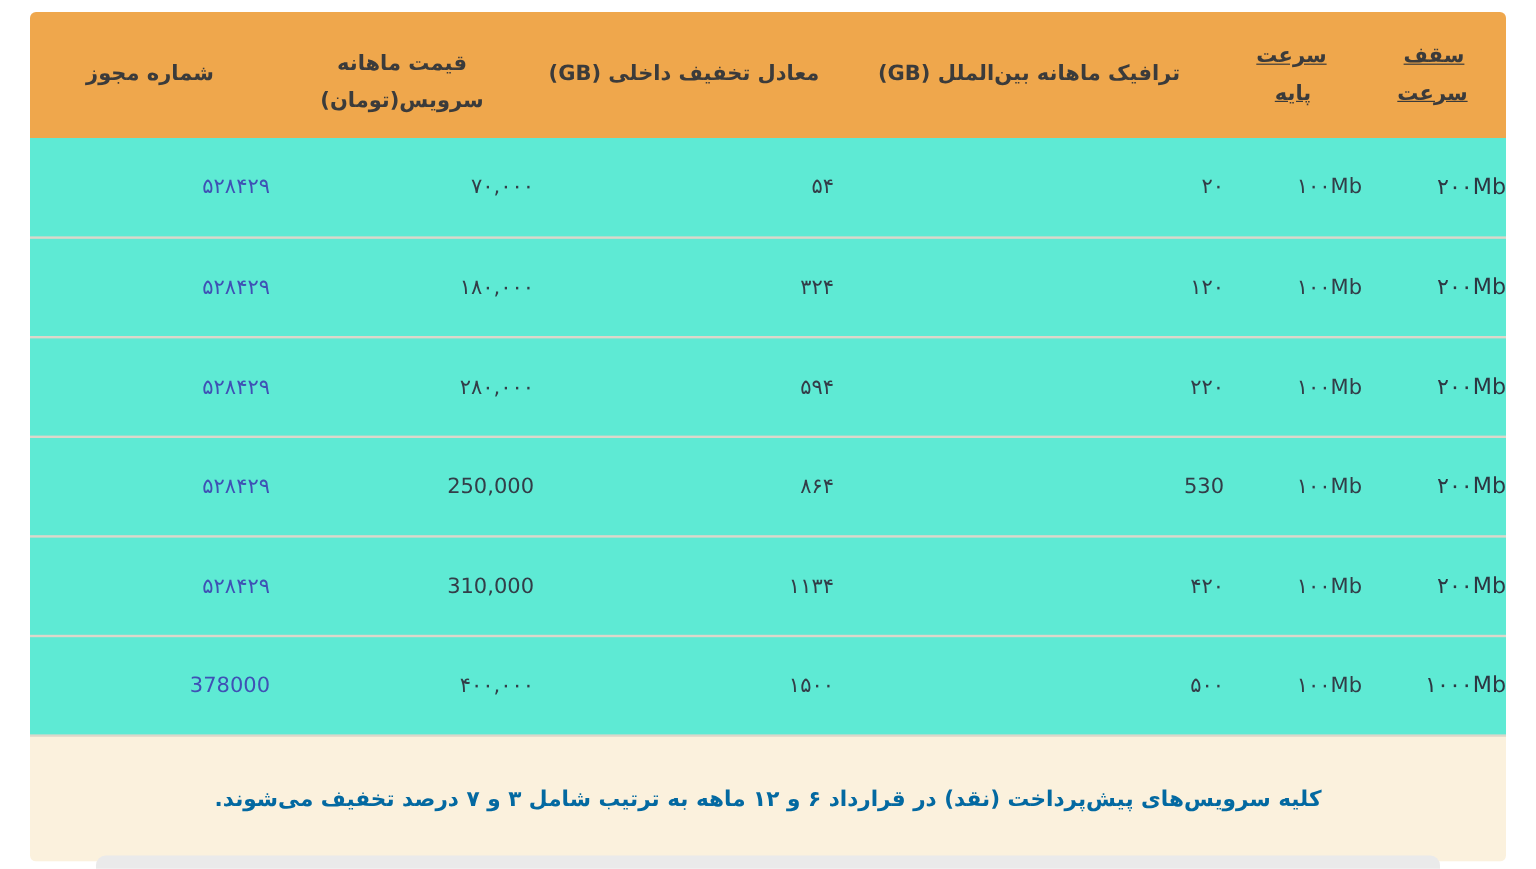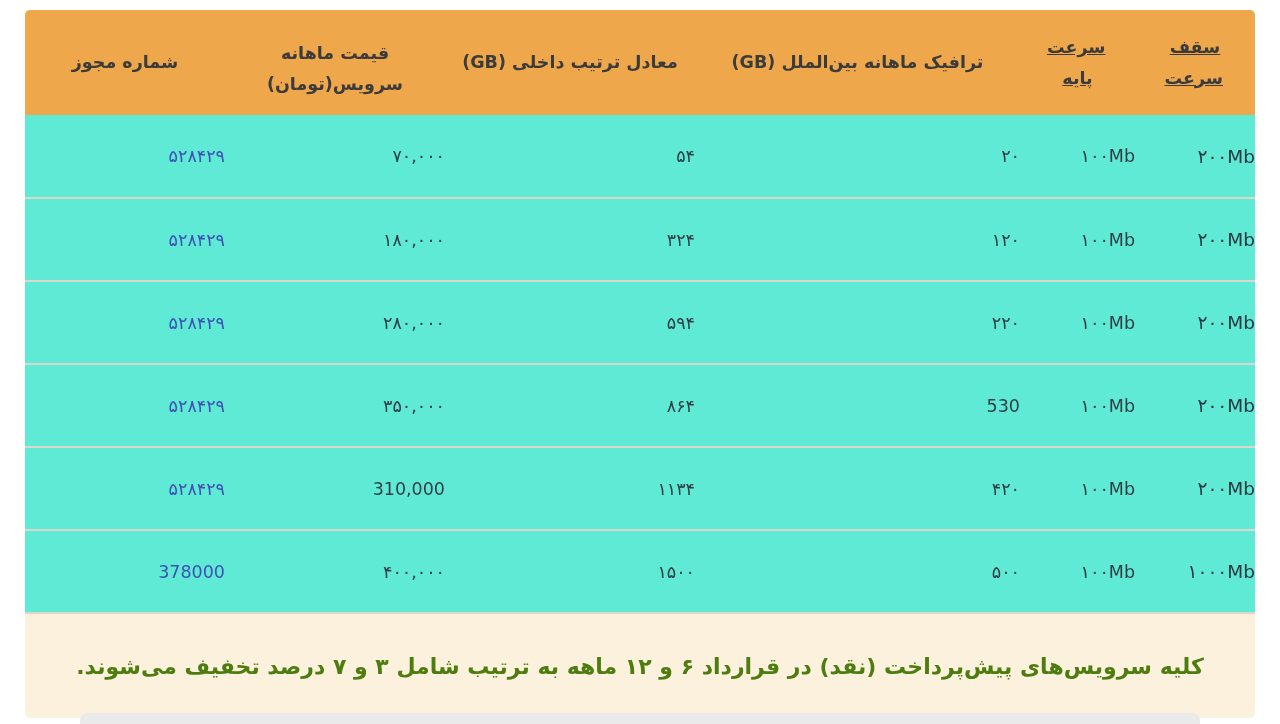--- a/index.html
+++ b/index.html
@@ -68,23 +68,23 @@
     cursor: pointer;
   }
   tfoot td.note-cell {
     background: #FBF1DD;
     height: 105px;
     border-top: 2px solid #DCD7CA;
     text-align: center;
     vertical-align: middle;
   }
   .note-text {
-    color: #4d7c0f;
+    color: #0369a1;
     font-weight: bold;
-    font-size: 22px;
+    font-size: 18px;
     text-align: center;
   }
   .bottom-strip {
     position: absolute;
     top: 713px;
     right: 80px;
     width: 1120px;
     height: 12px;
     background: #EAEAEA;
     border-radius: 8px 8px 0 0;
@@ -101,21 +101,21 @@
         <col class="c-intl">
       <col class="c-domestic">
         <col class="c-price">
         <col class="c-license">
     </colgroup>
     <thead>
       <tr>
         <th class="narrow"><span class="hl">سقف سرعت</span></th>
         <th class="narrow"><span class="hl">سرعت پایه</span></th>
         <th><span class="hl">ترافیک ماهانه بین‌الملل (GB)</span></th>
-        <th><span class="hl">معادل ترتیب داخلی (GB)</span></th>
+        <th><span class="hl">معادل تخفیف داخلی (GB)</span></th>
         <th class="midwrap"><span class="hl">قیمت ماهانه سرویس(تومان)</span></th>
         <th><span class="hl">شماره مجوز</span></th>
       </tr>
     </thead>
     <tbody>
       <tr>
         <td class="speed-cap">۲۰۰Mb</td>
         <td>۱۰۰Mb</td>
         <td>۲۰</td>
         <td>۵۴</td>
@@ -136,21 +136,21 @@
         <td>۲۲۰</td>
         <td>۵۹۴</td>
         <td>۲۸۰,۰۰۰</td>
         <td><a class="license">۵۲۸۴۲۹</a></td>
       </tr>
       <tr>
         <td class="speed-cap">۲۰۰Mb</td>
         <td>۱۰۰Mb</td>
         <td>530</td>
         <td>۸۶۴</td>
-        <td>۳۵۰,۰۰۰</td>
+        <td>250,000</td>
         <td><a class="license">۵۲۸۴۲۹</a></td>
       </tr>
       <tr>
         <td class="speed-cap">۲۰۰Mb</td>
         <td>۱۰۰Mb</td>
         <td>۴۲۰</td>
         <td>۱۱۳۴</td>
         <td>310,000</td>
         <td><a class="license">۵۲۸۴۲۹</a></td>
       </tr>

